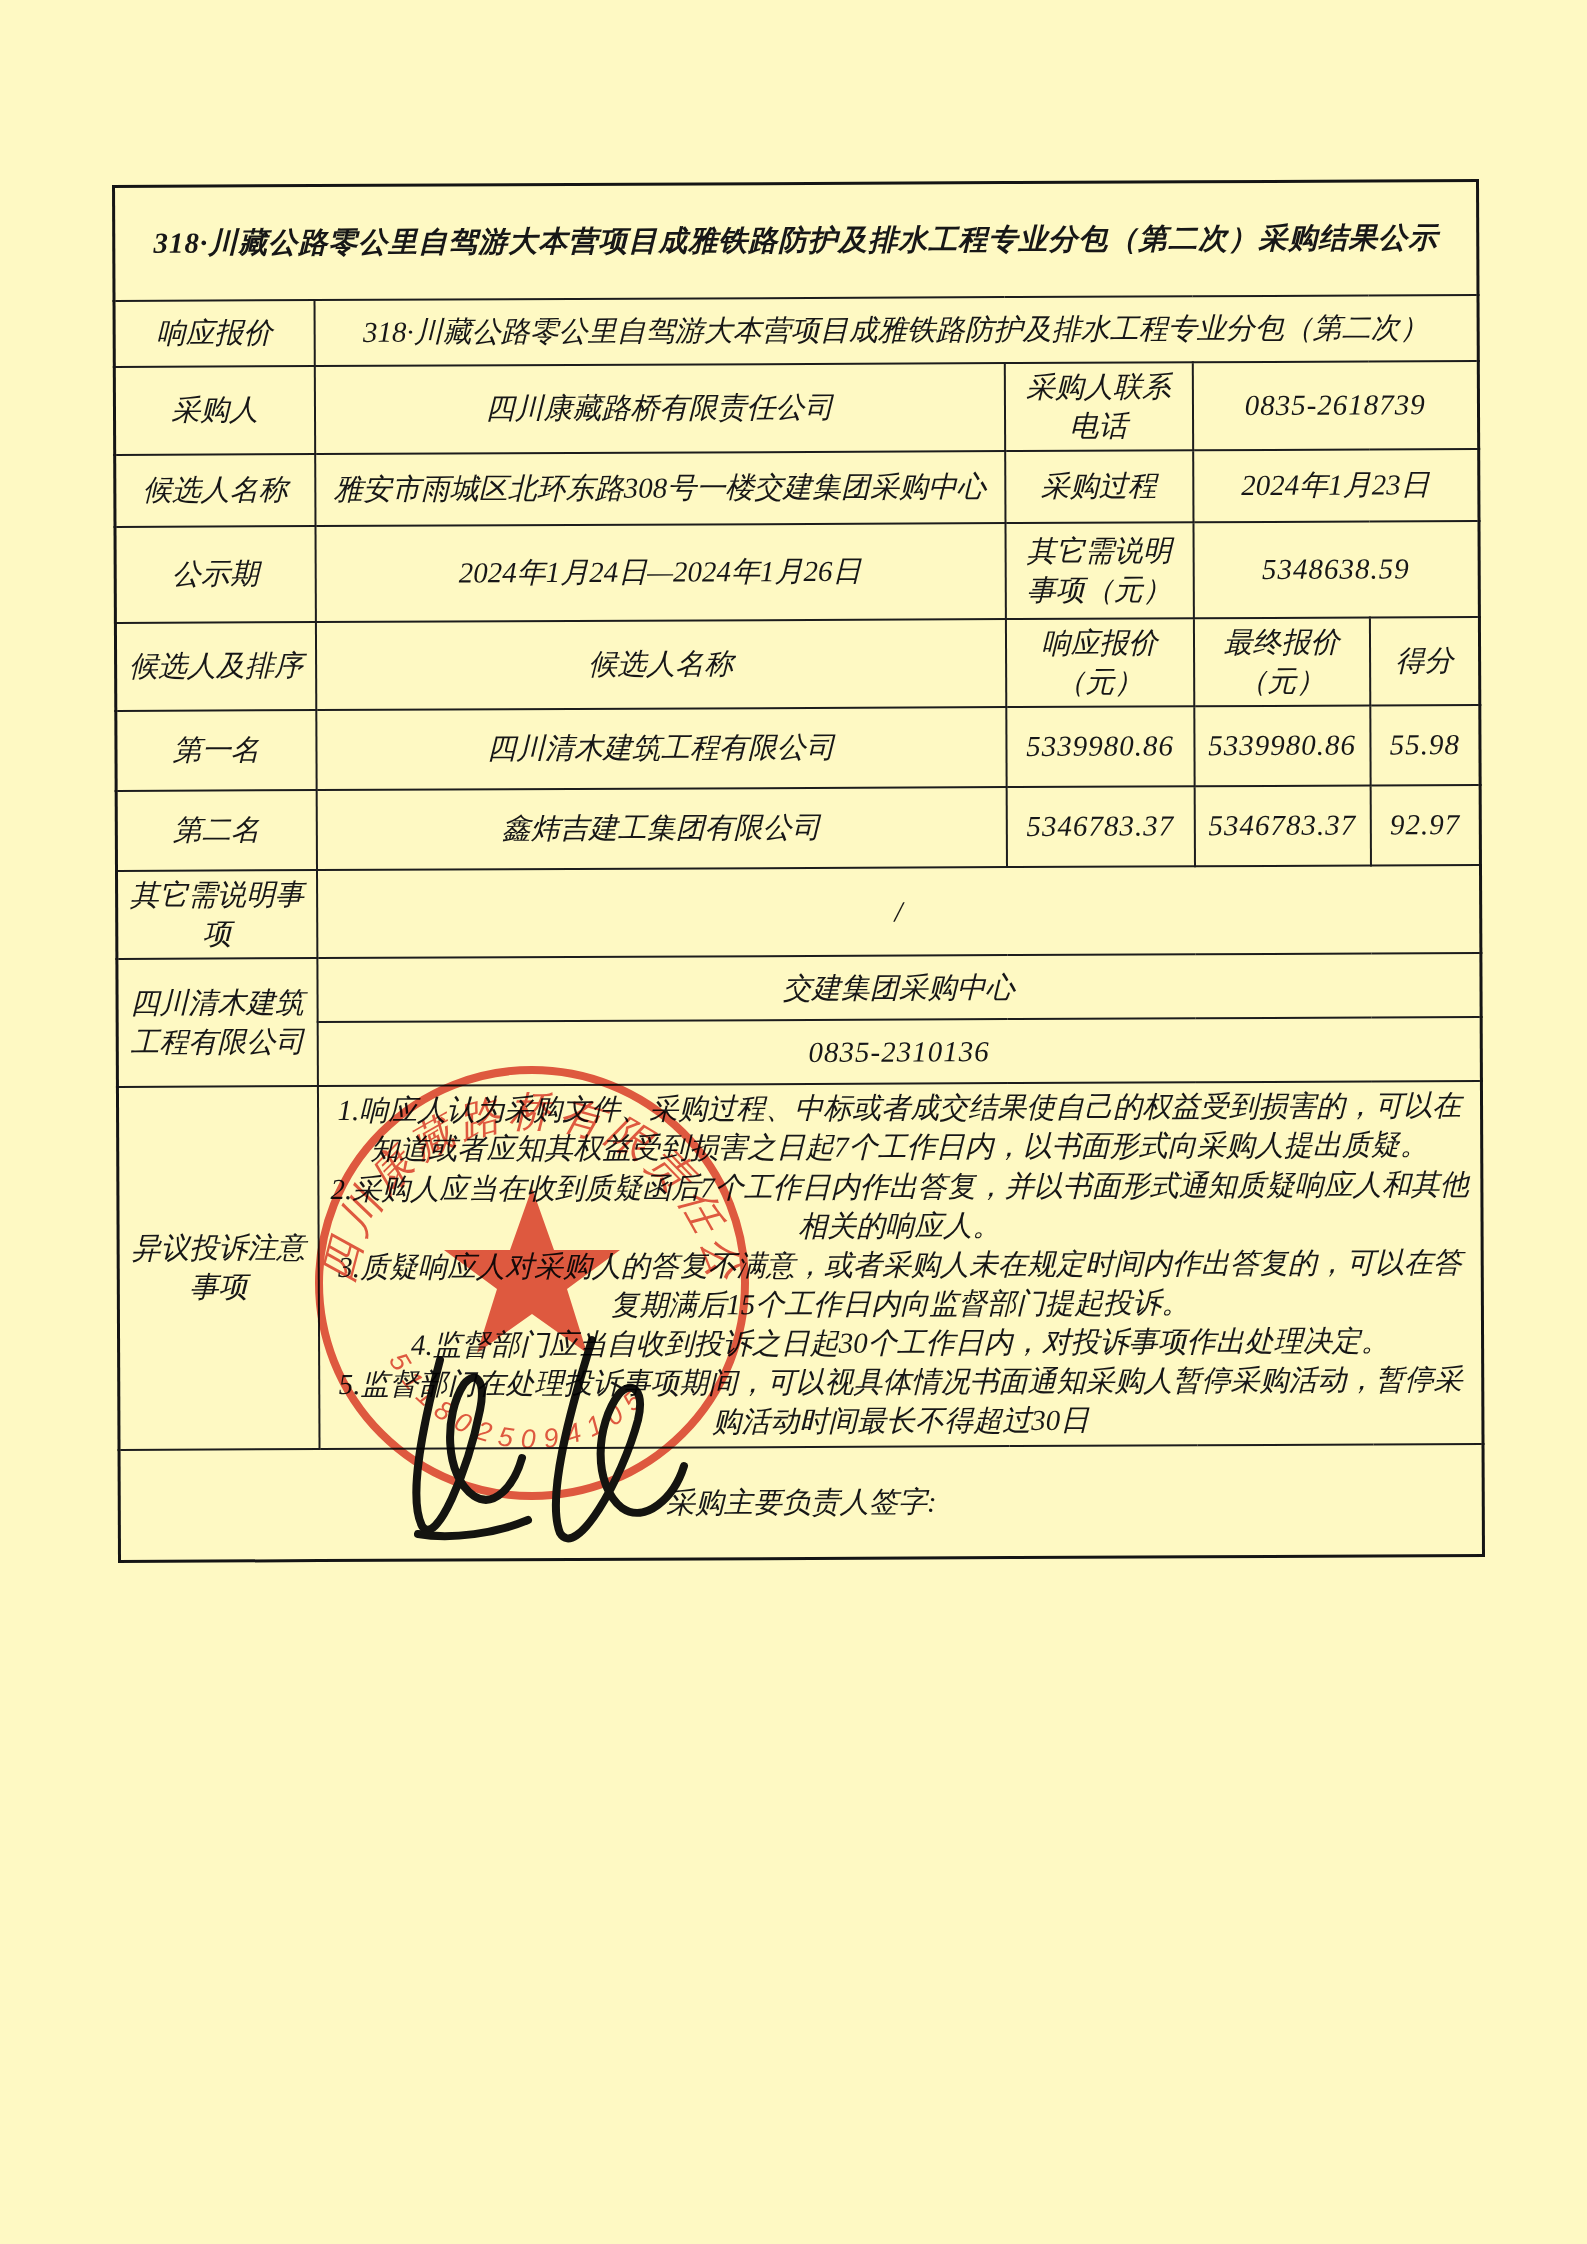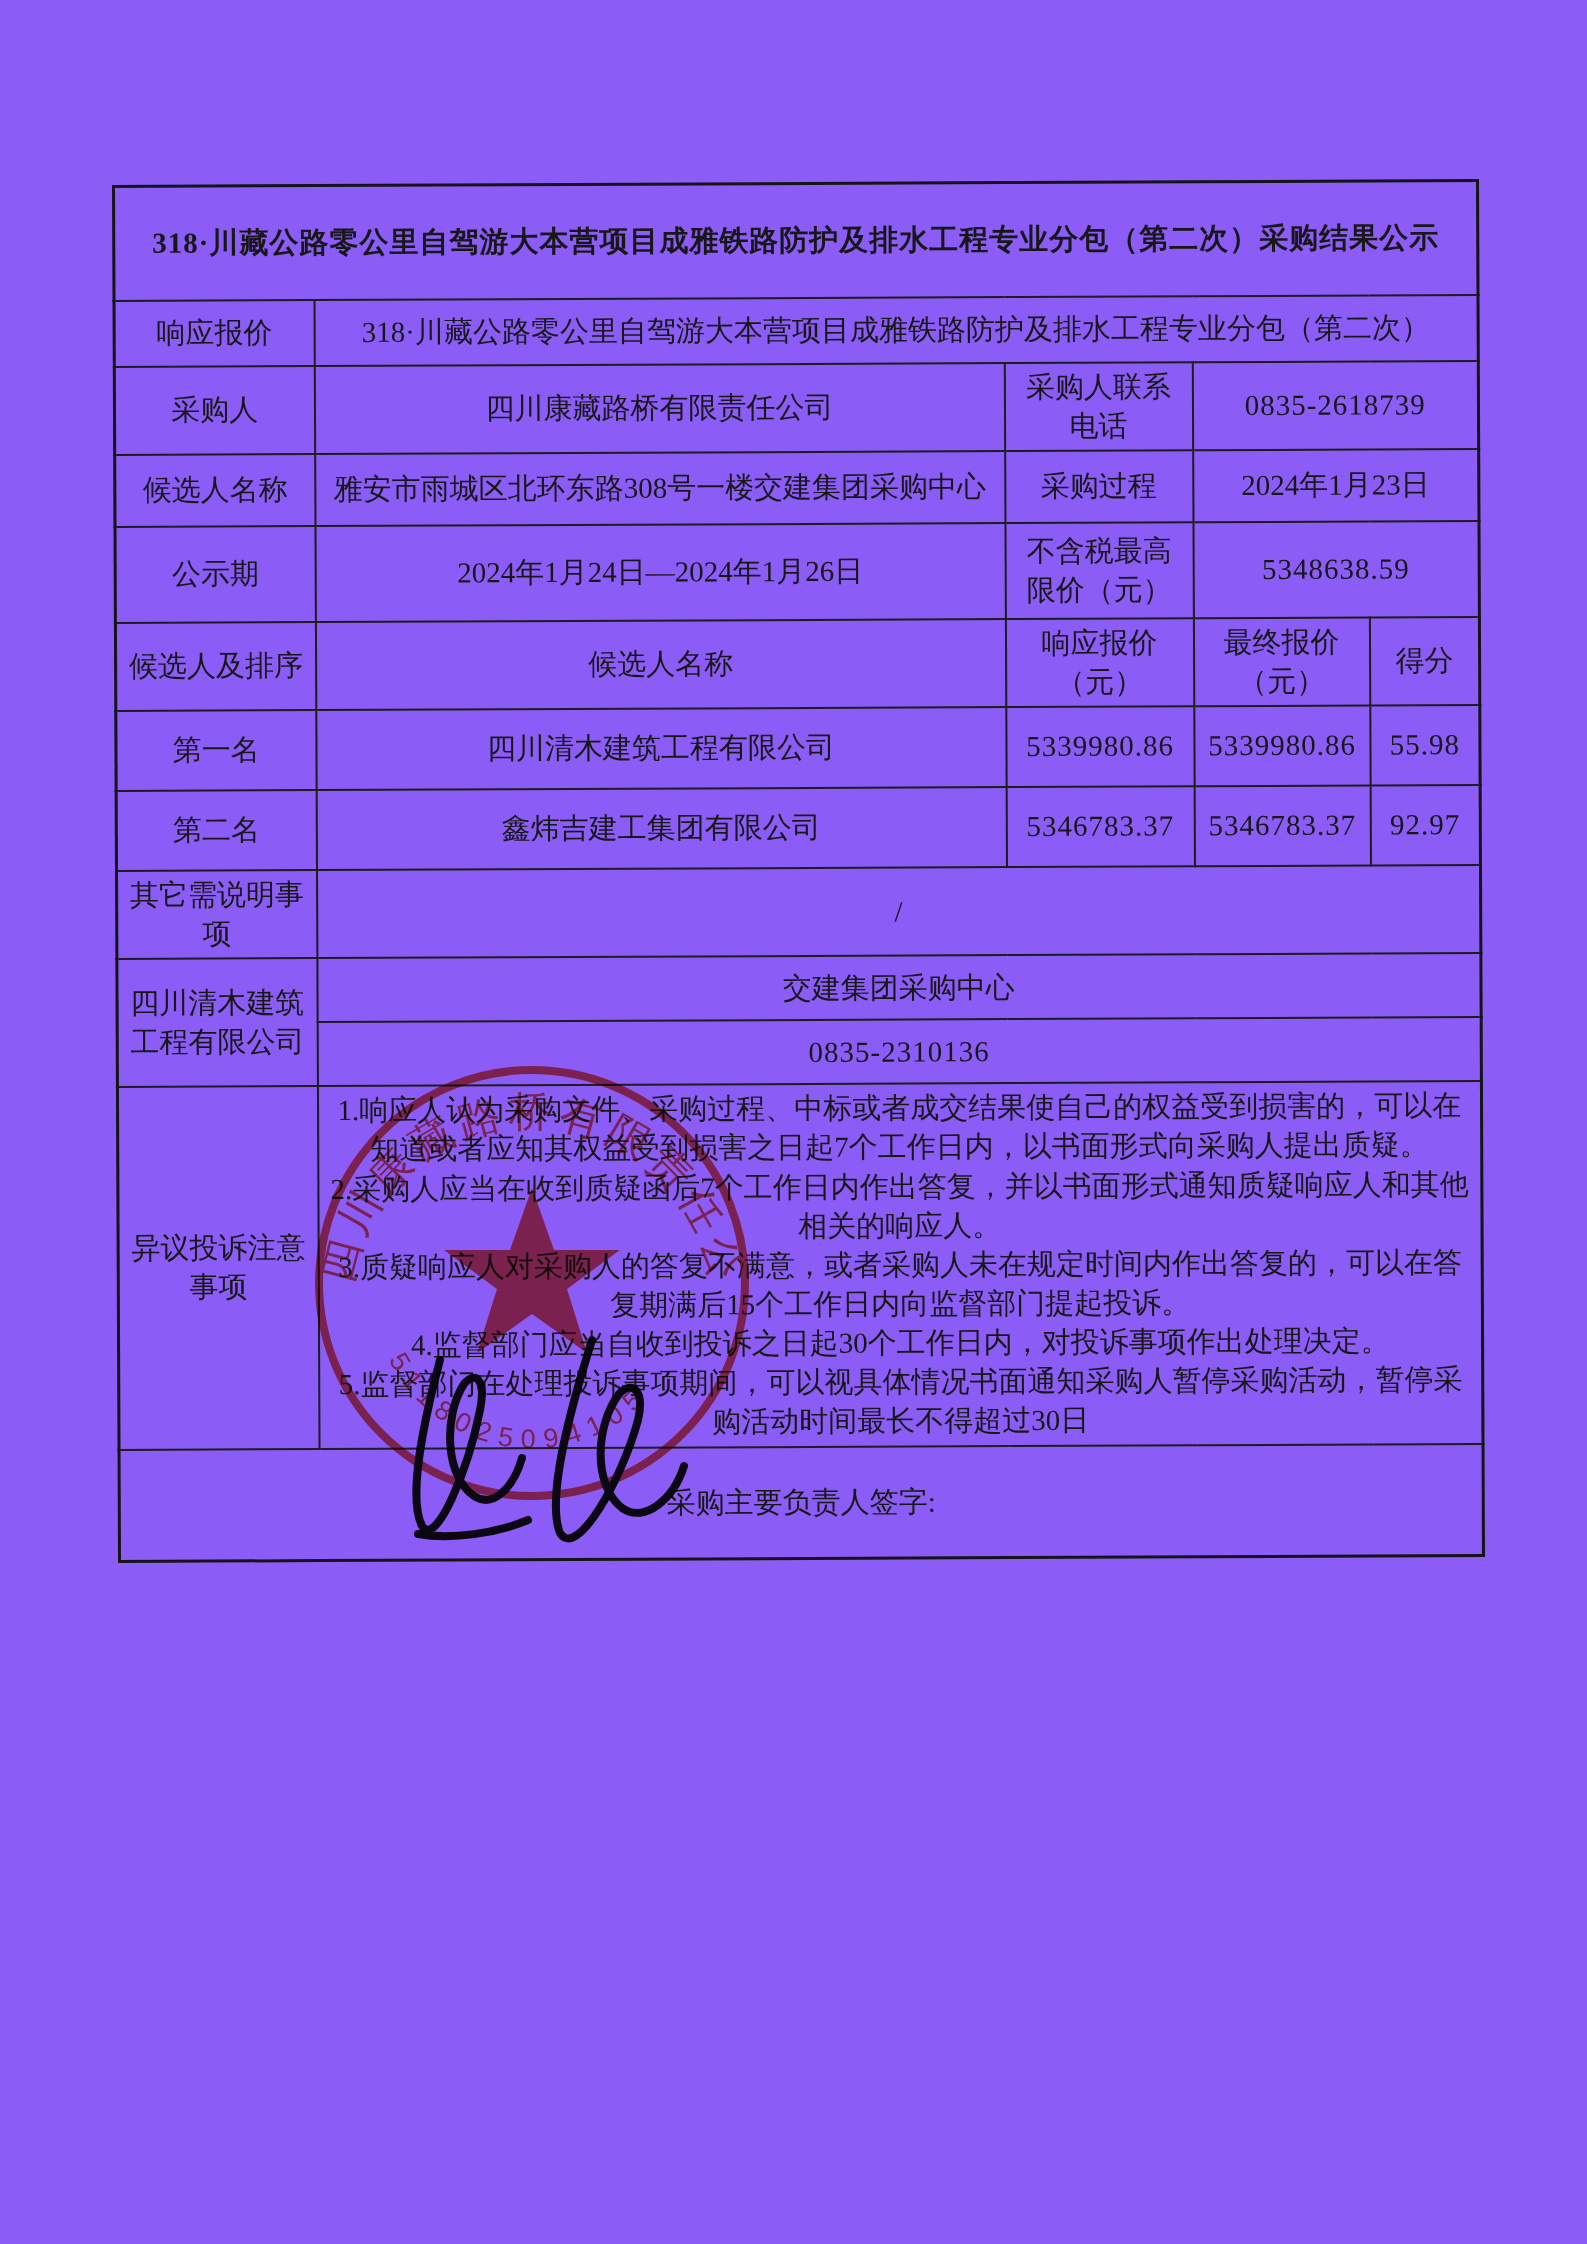--- a/index.html
+++ b/index.html
@@ -3,21 +3,21 @@
 <meta charset="utf-8">
 <style>
   * { margin: 0; padding: 0; box-sizing: border-box; }
   html, body { background: #ffffff; }
   body {
     width: 1587px; height: 2244px;
     position: relative;
     font-family: "Liberation Serif", serif;
     color: #1b1b1b;
   }
-  .page { position: absolute; inset: 0; background: #8b5cf6; overflow: hidden; }
+  .page { position: absolute; inset: 0; background: #fef9c3; overflow: hidden; font-style: italic; }
 
   table.doc {
     position: absolute; left: 112px; top: 182px;
     width: 1364px;
     border-collapse: collapse;
     table-layout: fixed;
     transform: rotate(-0.25deg);
     transform-origin: 50% 0;
   }
   table.doc td {
@@ -102,21 +102,21 @@
     <tr style="height:72px">
       <td class="label">候选人名称</td>
       <td class="left nowrap">雅安市雨城区北环东路308号一楼交建集团采购中心</td>
       <td>采购过程</td>
       <td colspan="2">2024年1月23日</td>
     </tr>
 
     <tr style="height:96px">
       <td class="label">公示期</td>
       <td>2024年1月24日—2024年1月26日</td>
-      <td class="left small">不含税最高限价（元）</td>
+      <td class="left small">其它需说明事项（元）</td>
       <td colspan="2" class="mono-num">5348638.59</td>
     </tr>
 
     <tr style="height:86px">
       <td>候选人及排序</td>
       <td>候选人名称</td>
       <td class="small">响应报价（元）</td>
       <td class="small">最终报价（元）</td>
       <td>得分</td>
     </tr>

